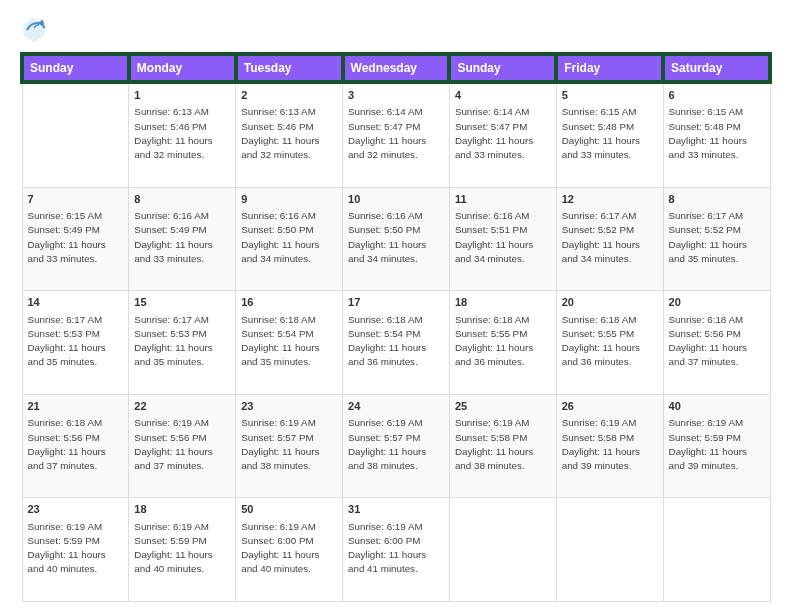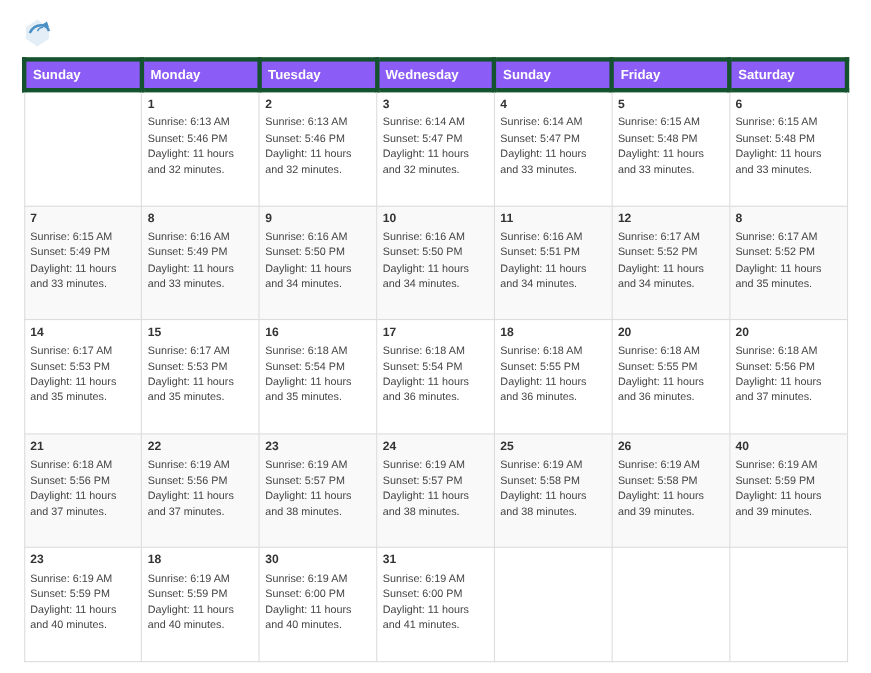--- a/index.html
+++ b/index.html
@@ -262,21 +262,21 @@
         </tr>
         <tr>
           <td><span class="day-number">23</span><span class="day-info" style="white-space: pre-line;">Sunrise: 6:19 AM
 Sunset: 5:59 PM
 Daylight: 11 hours
 and 40 minutes.</span></td>
           <td><span class="day-number">18</span><span class="day-info" style="white-space: pre-line;">Sunrise: 6:19 AM
 Sunset: 5:59 PM
 Daylight: 11 hours
 and 40 minutes.</span></td>
-          <td><span class="day-number">30</span><span class="day-info" style="white-space: pre-line;">Sunrise: 6:19 AM
+          <td><span class="day-number">50</span><span class="day-info" style="white-space: pre-line;">Sunrise: 6:19 AM
 Sunset: 6:00 PM
 Daylight: 11 hours
 and 40 minutes.</span></td>
           <td><span class="day-number">31</span><span class="day-info" style="white-space: pre-line;">Sunrise: 6:19 AM
 Sunset: 6:00 PM
 Daylight: 11 hours
 and 41 minutes.</span></td>
           <td class="empty-cell"></td>
           <td class="empty-cell"></td>
           <td class="empty-cell"></td>

